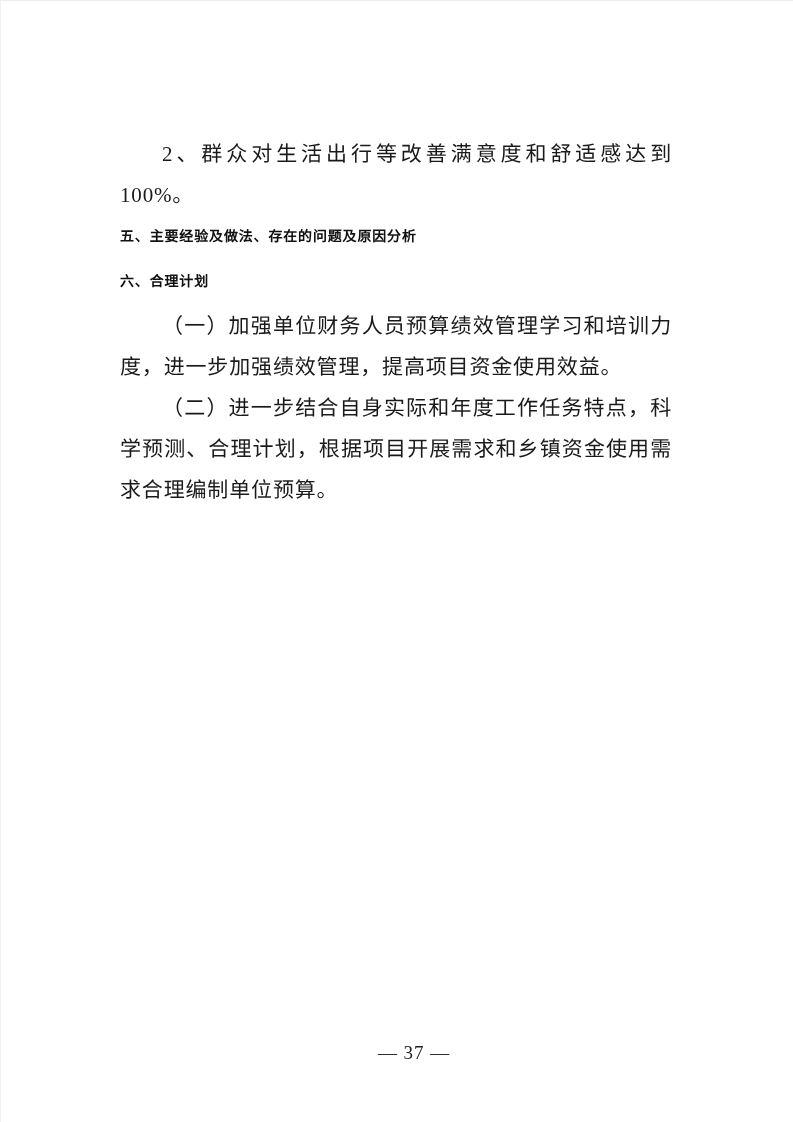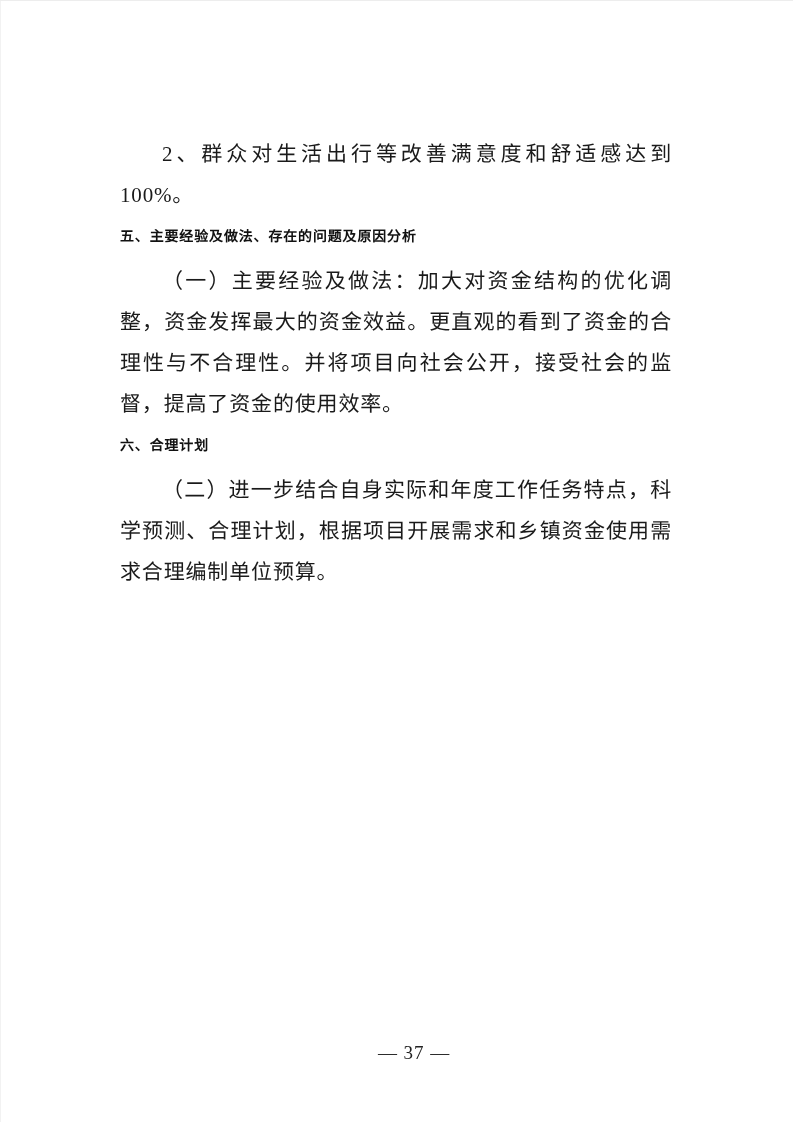--- a/index.html
+++ b/index.html
@@ -57,18 +57,18 @@
     padding-left: 35px;
   }
 </style>
 </head>
 <body>
 
 <div class="page">
   <div class="content">
     <p class="para">2、群众对生活出行等改善满意度和舒适感达到 100%。</p>
     <h2 class="heading">五、主要经验及做法、存在的问题及原因分析</h2>
-    <p class="para">（一）主要经验及做法：加大对资金结构的优化调整，资金发挥最大的资金效益。更直观的看到了资金的合理性与不合理性。并将项目向社会公开，接受社会的监督，提高了资金的使用效率。</p>
     <h2 class="heading">六、合理计划</h2>
+    <p class="para">（一）加强单位财务人员预算绩效管理学习和培训力度，进一步加强绩效管理，提高项目资金使用效益。</p>
     <p class="para">（二）进一步结合自身实际和年度工作任务特点，科学预测、合理计划，根据项目开展需求和乡镇资金使用需求合理编制单位预算。</p>
   </div>
   <div class="footer">— 37 —</div>
 </div>
 
 </body></html>

